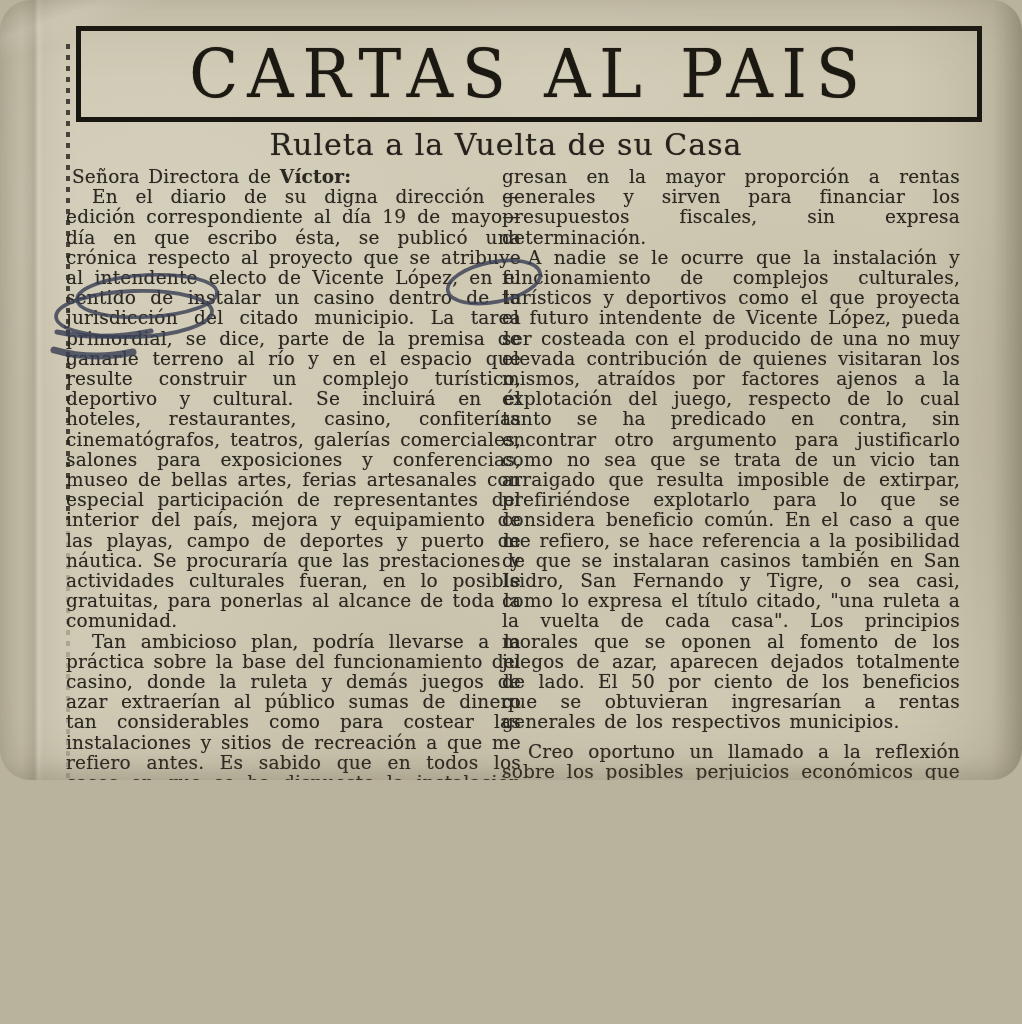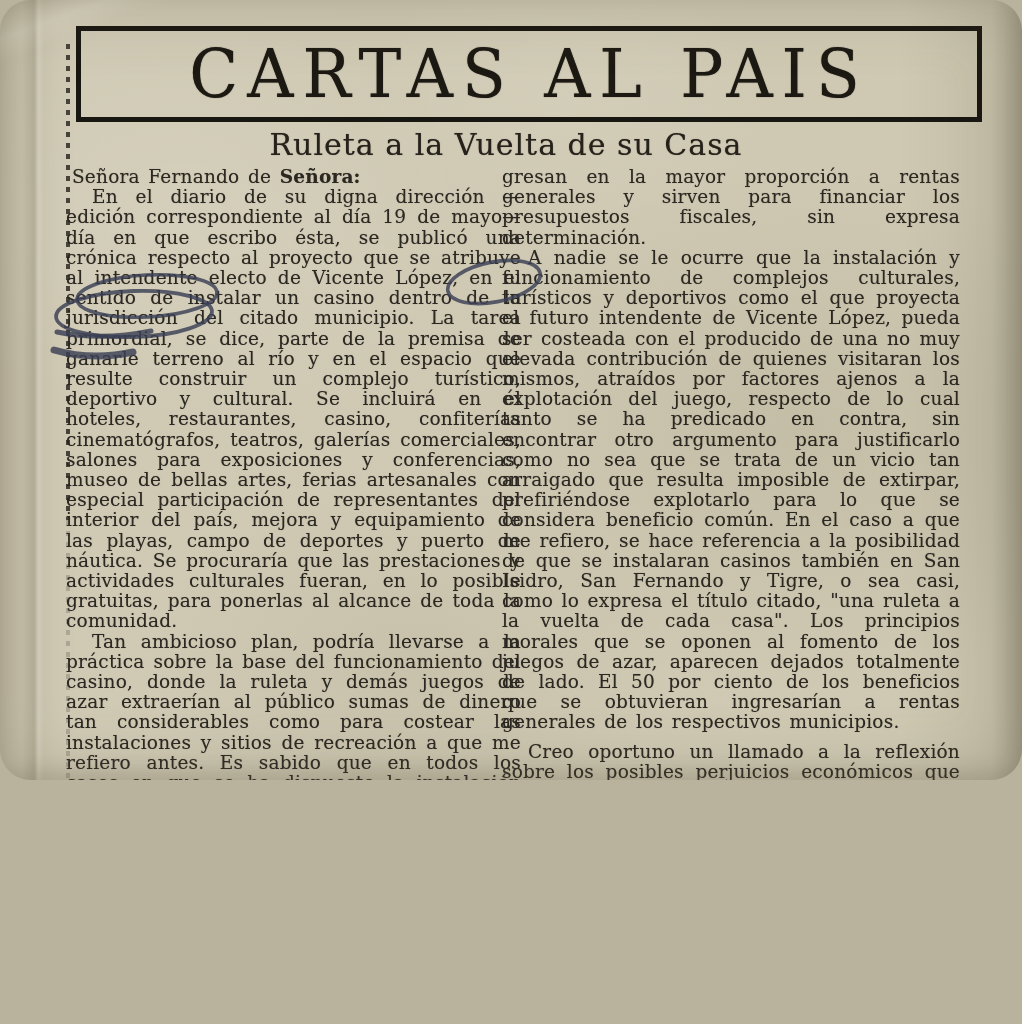--- a/index.html
+++ b/index.html
@@ -102,21 +102,21 @@
   <div class="dot-edge dot-mid"></div>
   <div class="dot-edge dot-bottom"></div>
 
   <div class="masthead-box">
     <div class="masthead-title">CARTAS AL PAIS</div>
   </div>
 
   <div class="headline">Ruleta a la Vuelta de su Casa</div>
 
   <div class="col col-left">
-    <p class="salutation"><span>Señora Fernando de </span><span class="pub-name">Señora:</span></p>
+    <p class="salutation"><span>Señora Directora de </span><span class="pub-name">Víctor:</span></p>
     <p class="indent">En el diario de su digna dirección —edición correspondiente al día 19 de mayo— día en que escribo ésta, se publicó una crónica respecto al proyecto que se atribuye al intendente electo de Vicente López, en el sentido de instalar un casino dentro de la jurisdicción del citado municipio. La tarea primordial, se dice, parte de la premisa de ganarle terreno al río y en el espacio que resulte construir un complejo turístico, deportivo y cultural. Se incluirá en él hoteles, restaurantes, casino, confiterías cinematógrafos, teatros, galerías comerciales, salones para exposiciones y conferencias, museo de bellas artes, ferias artesanales con especial participación de representantes del interior del país, mejora y equipamiento de las playas, campo de deportes y puerto de náutica. Se procuraría que las prestaciones y actividades culturales fueran, en lo posible gratuitas, para ponerlas al alcance de toda la comunidad.</p>
     <p class="indent">Tan ambicioso plan, podría llevarse a la práctica sobre la base del funcionamiento del casino, donde la ruleta y demás juegos de azar extraerían al público sumas de dinero tan considerables como para costear las instalaciones y sitios de recreación a que me refiero antes. Es sabido que en todos los casos en que se ha dispuesto la instalación de casas de juego administradas por el Estado, sea en el orden nacional, provincial o municipal, se ha hecho mérito de que los beneficios que de ellos se obtengan se traducirán en obras de bien común y atractivos para el turista que frecuenta las localidades donde aquéllas funcionan. Pero el hecho concreto es que las sumas de dinero que representan tales beneficios, in-</p>
   </div>
 
   <div class="col col-right">
     <p>gresan en la mayor proporción a rentas generales y sirven para financiar los presupuestos fiscales, sin expresa determinación.</p>
     <p class="indent">A nadie se le ocurre que la instalación y funcionamiento de complejos culturales, turísticos y deportivos como el que proyecta el futuro intendente de Vicente López, pueda ser costeada con el producido de una no muy elevada contribución de quienes visitaran los mismos, atraídos por factores ajenos a la explotación del juego, respecto de lo cual tanto se ha predicado en contra, sin encontrar otro argumento para justificarlo como no sea que se trata de un vicio tan arraigado que resulta imposible de extirpar, prefiriéndose explotarlo para lo que se considera beneficio común. En el caso a que me refiero, se hace referencia a la posibilidad de que se instalaran casinos también en San Isidro, San Fernando y Tigre, o sea casi, como lo expresa el título citado, "una ruleta a la vuelta de cada casa". Los principios morales que se oponen al fomento de los juegos de azar, aparecen dejados totalmente de lado. El 50 por ciento de los beneficios que se obtuvieran ingresarían a rentas generales de los respectivos municipios.</p>
     <p class="indent para-gap">Creo oportuno un llamado a la reflexión sobre los posibles perjuicios económicos que experimentarían los pobladores de las zonas inmediatas a los proyectados casinos. Superarían éstos las ventajas que se afirma llegarán a obtenerse, sin pensar en recurrir a otros arbitrios menos peligrosos.</p>
     <p class="closing">Salúdala municipios</p>
     <p class="signature">Víctor J. Segura</p>

